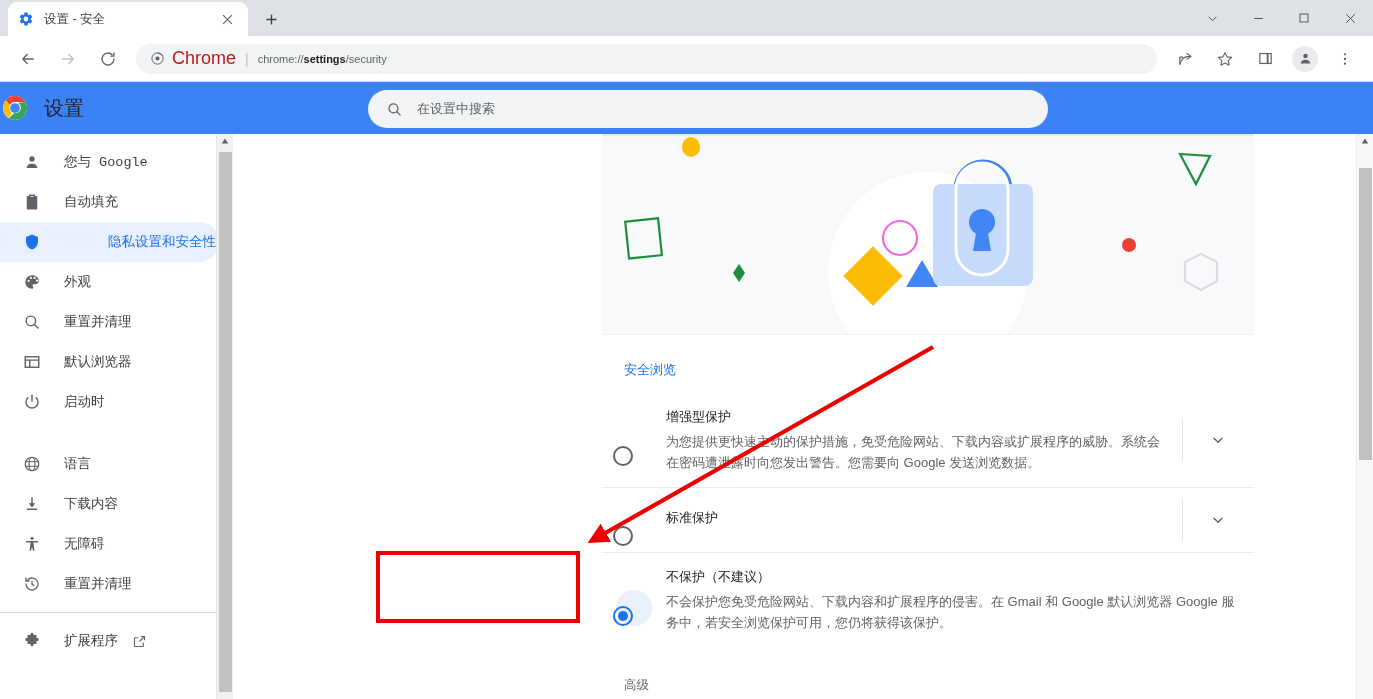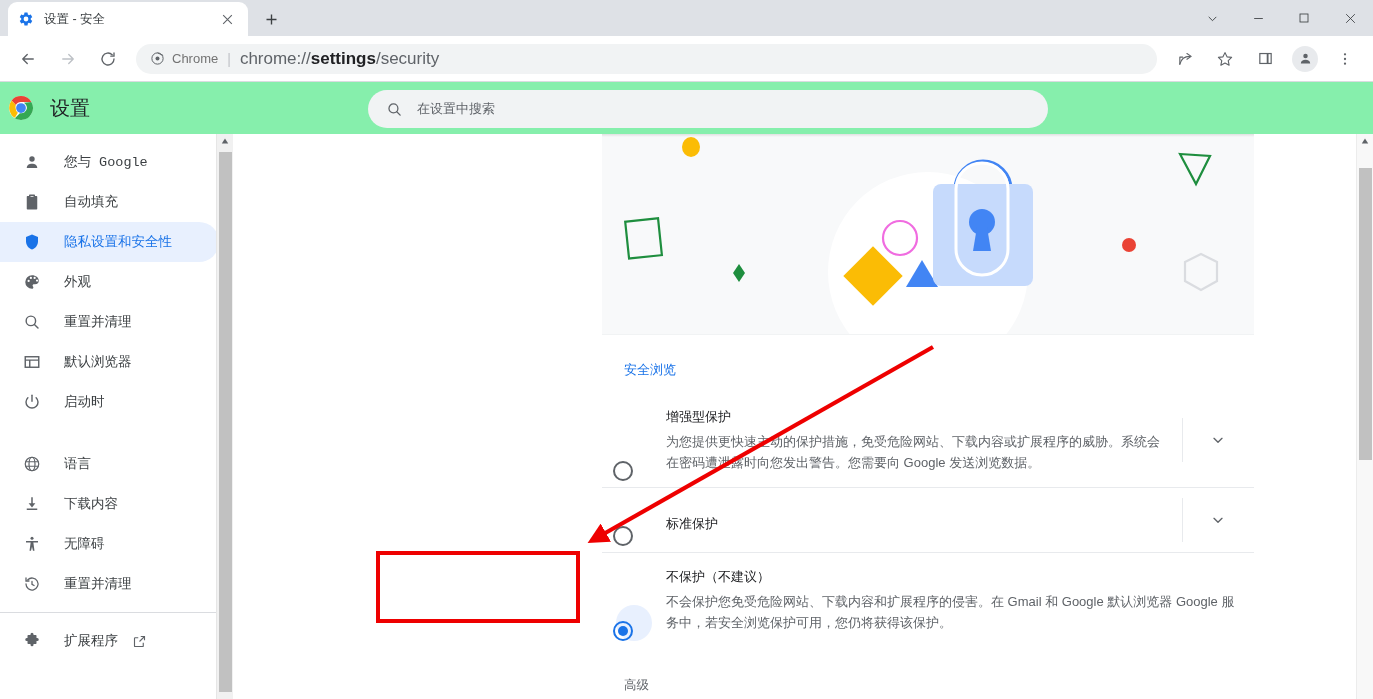--- a/index.html
+++ b/index.html
@@ -53,36 +53,36 @@
     width:30px; height:30px; margin:0 5px;
     display:flex; align-items:center; justify-content:center;
     color:#5f6368; border-radius:50%; flex:0 0 30px;
   }
   .tb-btn.dim { color:#bdc1c6; }
   .omnibox {
     flex:1; height:30px; background:#f1f3f4; border-radius:15px;
     display:flex; align-items:center; padding:0 14px; margin: 0 8px;
     font-size:14px; color:#202124; overflow:hidden; white-space:nowrap;
   }
-  .omni-chip { display:flex; align-items:flex-start; color:#737373; font-size:13px;}
+  .omni-chip { display:flex; align-items:center; color:#b91c1c; font-size:18px;}
   .omni-chip svg { margin-right:7px; }
   .omni-sep { margin:0 9px; color:#c0c3c7; }
-  .omni-url { color:#5f6368; font-size:17px; }
+  .omni-url { color:#5f6368; font-size:11px; }
   .omni-url b { color:#202124; font-weight:700; }
   .tb-right { display:flex; align-items:center; }
   .avatar {
     width:26px;height:26px;border-radius:50%;background:#e8eaed;
     display:flex;align-items:center;justify-content:center;color:#5f6368;
     margin:0 7px;
   }
 
   
   .settings-header {
-    height:52px; background:#86efac; display:flex; align-items:center;
-    padding-left:8px; position:relative;
+    height:52px; background:#3b82f6; display:flex; align-items:center;
+    padding-left:2px; position:relative;
   }
   .chrome-logo { width:26px;height:26px;flex:0 0 26px; margin-right:16px;}
   .settings-title { font-size:20px; color:#202124; }
   .search-wrap {
     position:absolute; left:368px; top:8px; width:680px; height:38px;
     background:#f1f3f4; border-radius:19px; display:flex; align-items:center;
     padding:0 18px;
   }
   .search-wrap svg { margin-right:14px; }
   .search-ph { font-size:13px; color:#5f6368; }
@@ -100,21 +100,21 @@
   }
   .side-item {
     height:40px; display:flex; align-items:center; padding-left:22px;
     border-radius:0 20px 20px 0; margin-right:14px;
     font-size:13.5px; color:#3c4043;font-family:Liberation Mono, monospace;
   }
   .side-item .si-ic {
     width:20px; height:20px; flex:0 0 20px; margin-right:22px;
     display:flex; align-items:center; justify-content:center; color:#5f6368;
   }
-  .side-item.active { background:#e8f0fe; color:#1a73e8; }
+  .side-item.active { background:#e8f0fe; color:#1a73e8;gap:44px; }
   .side-item.active .si-ic { color:#1a73e8; }
   .side-gap { height:22px; }
   .side-div { height:1px; background:#dadce0; margin:8px 0 8px 0; margin-right:14px;}
   .ext-ic { margin-left:14px; color:#5f6368; display:flex; align-items:center;}
 
   .sb-track {
     position:absolute; right:0; top:0; width:17px; bottom:0; background:#f1f1f1;
     border-left:1px solid #e6e6e6;
   }
   .sb-arrow { height:14px; display:flex; align-items:center; justify-content:center;}
@@ -149,21 +149,21 @@
     position:absolute; left:50%; transform:translateX(-50%);
     top:38px; width:200px; height:200px; border-radius:50%; background:#fff;
   }
 
   
   .sec-label {
     font-size:13px; color:#1a73e8; padding:26px 0 14px 22px;
     font-weight:400;
   }
   .opt-row {
-    display:flex; align-items:flex-end; padding:14px 0 14px 22px;
+    display:flex; align-items:center; padding:14px 0 14px 22px;
     border-top:1px solid #e8eaed; position:relative; min-height:64px;
   }
   .opt-row.first { border-top:none; }
   .radio {
     width:20px;height:20px;flex:0 0 20px;border-radius:50%;
     border:2px solid #5f6368; margin-top:16px; margin-right:22px;
     display:flex;align-items:center;justify-content:center;
   }
   .radio-wrap{
     width:20px;height:20px;flex:0 0 20px; margin-top:16px; margin-right:22px;

